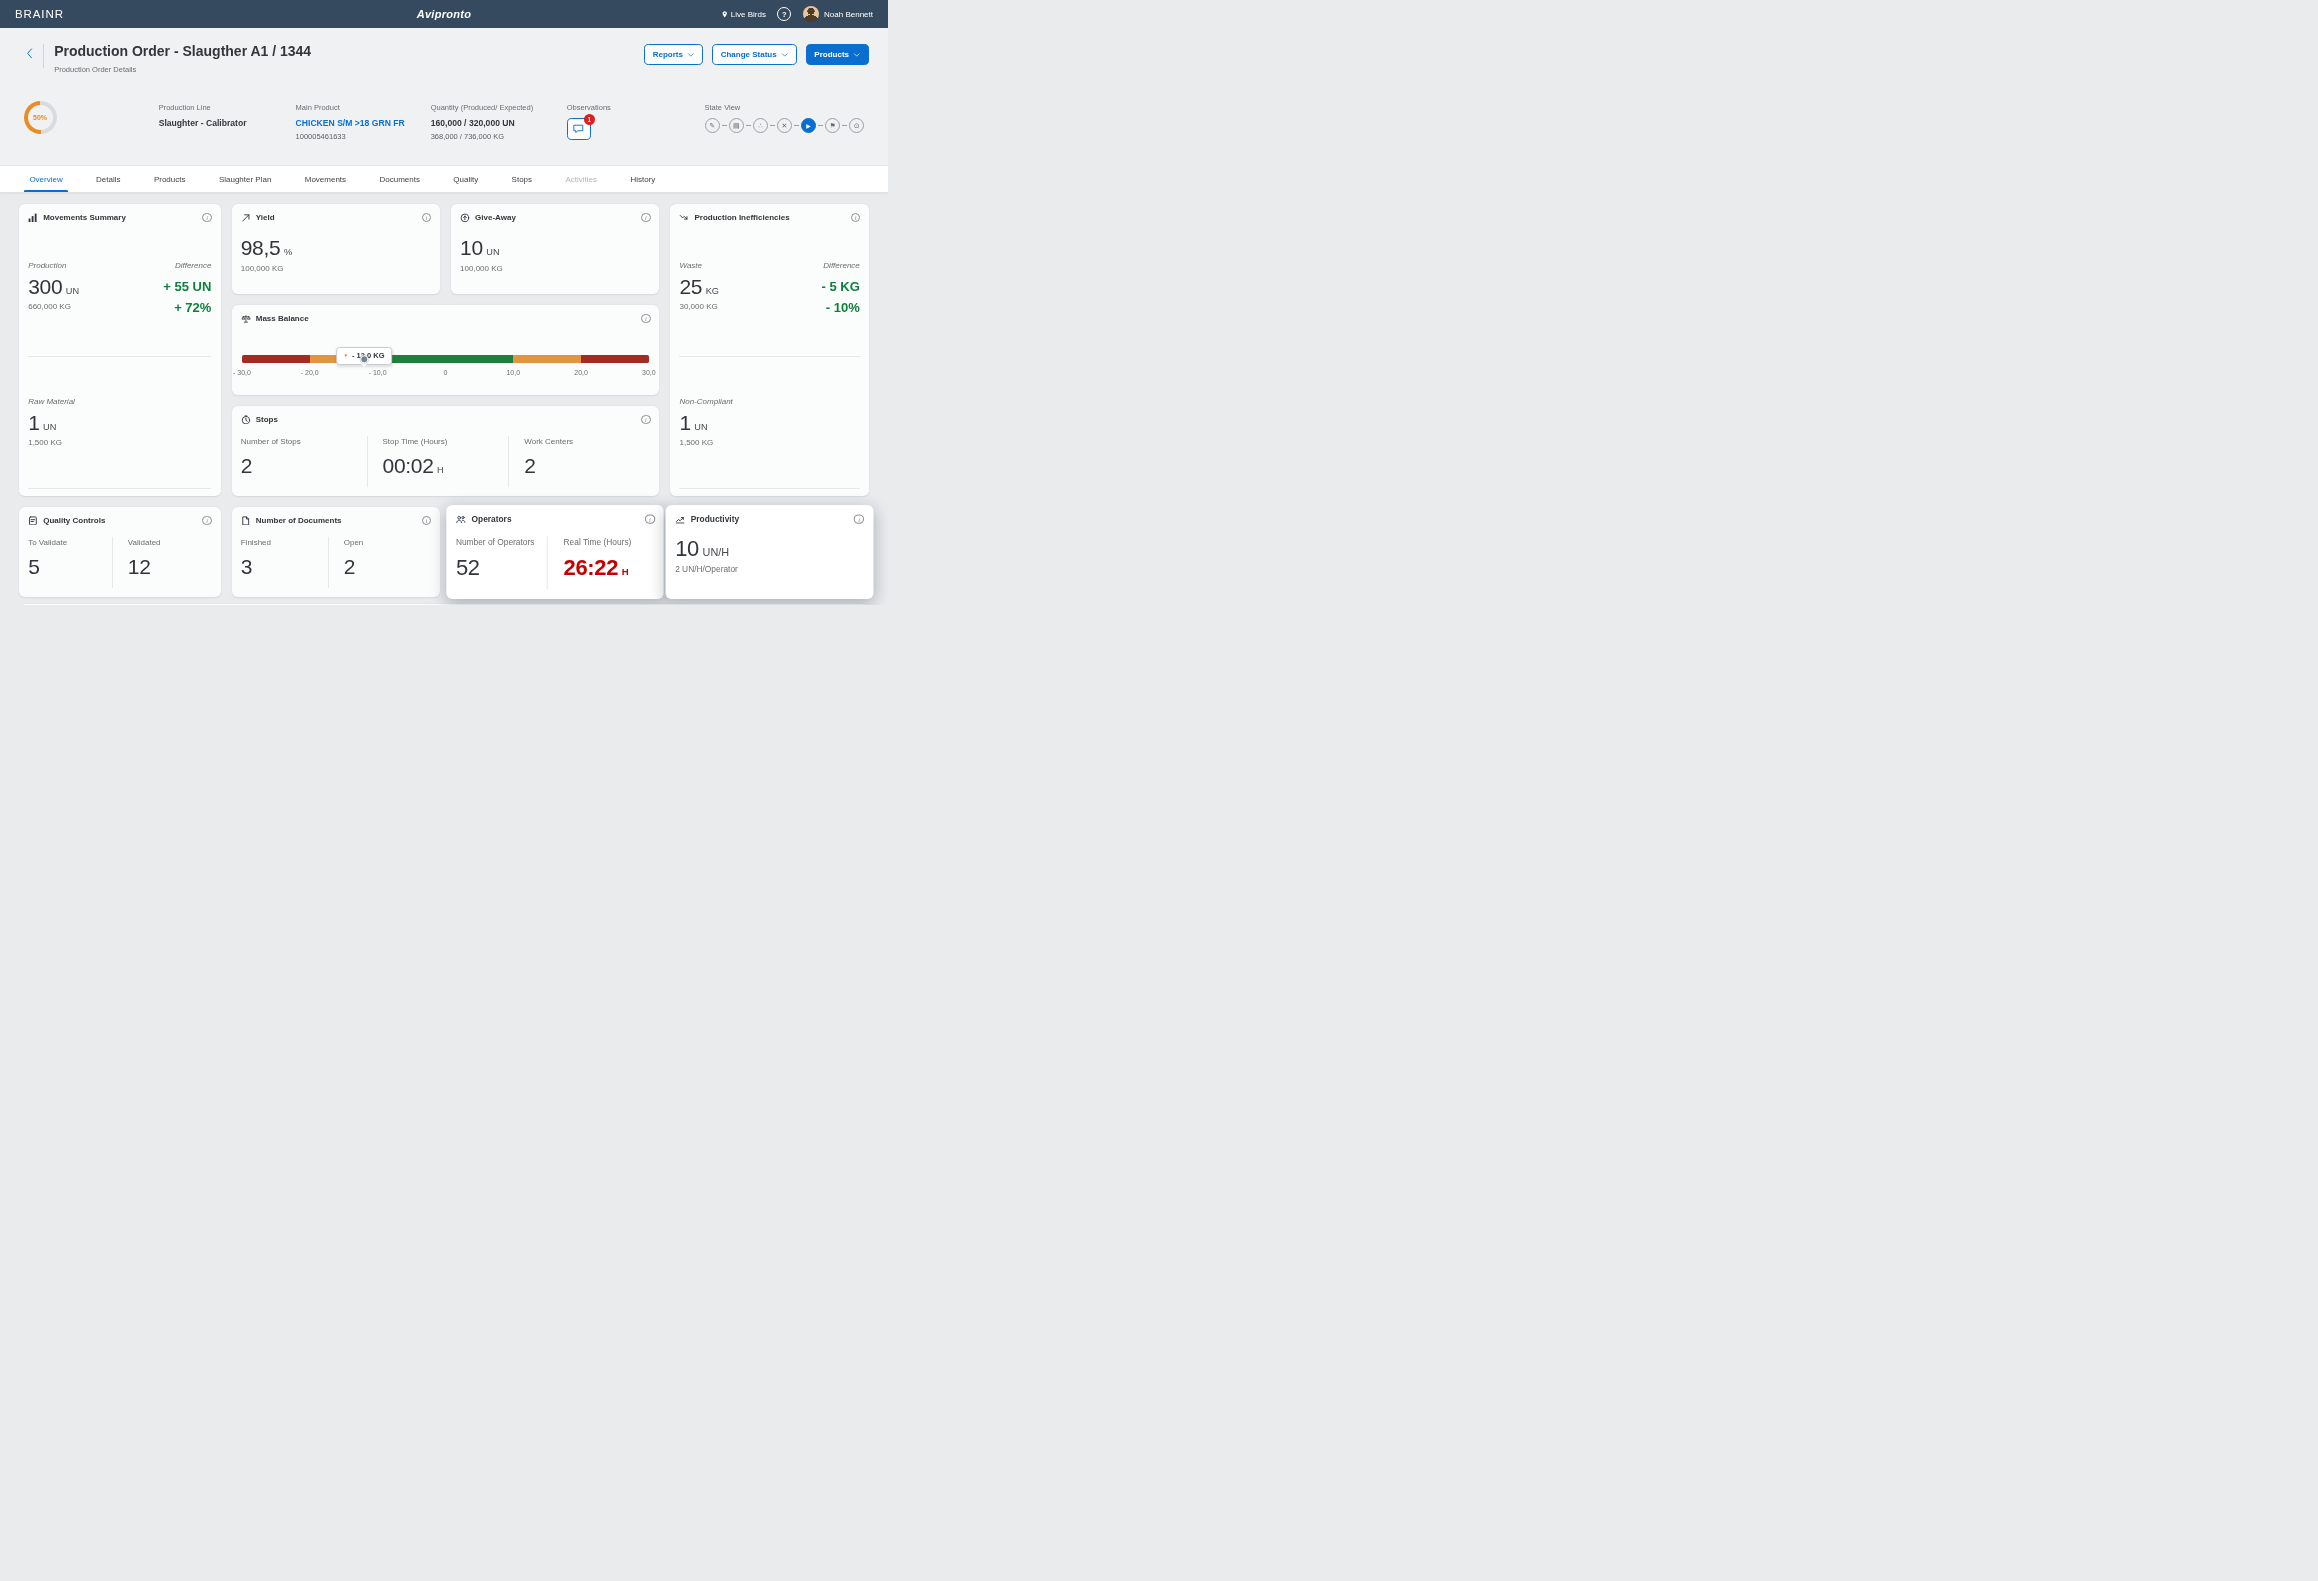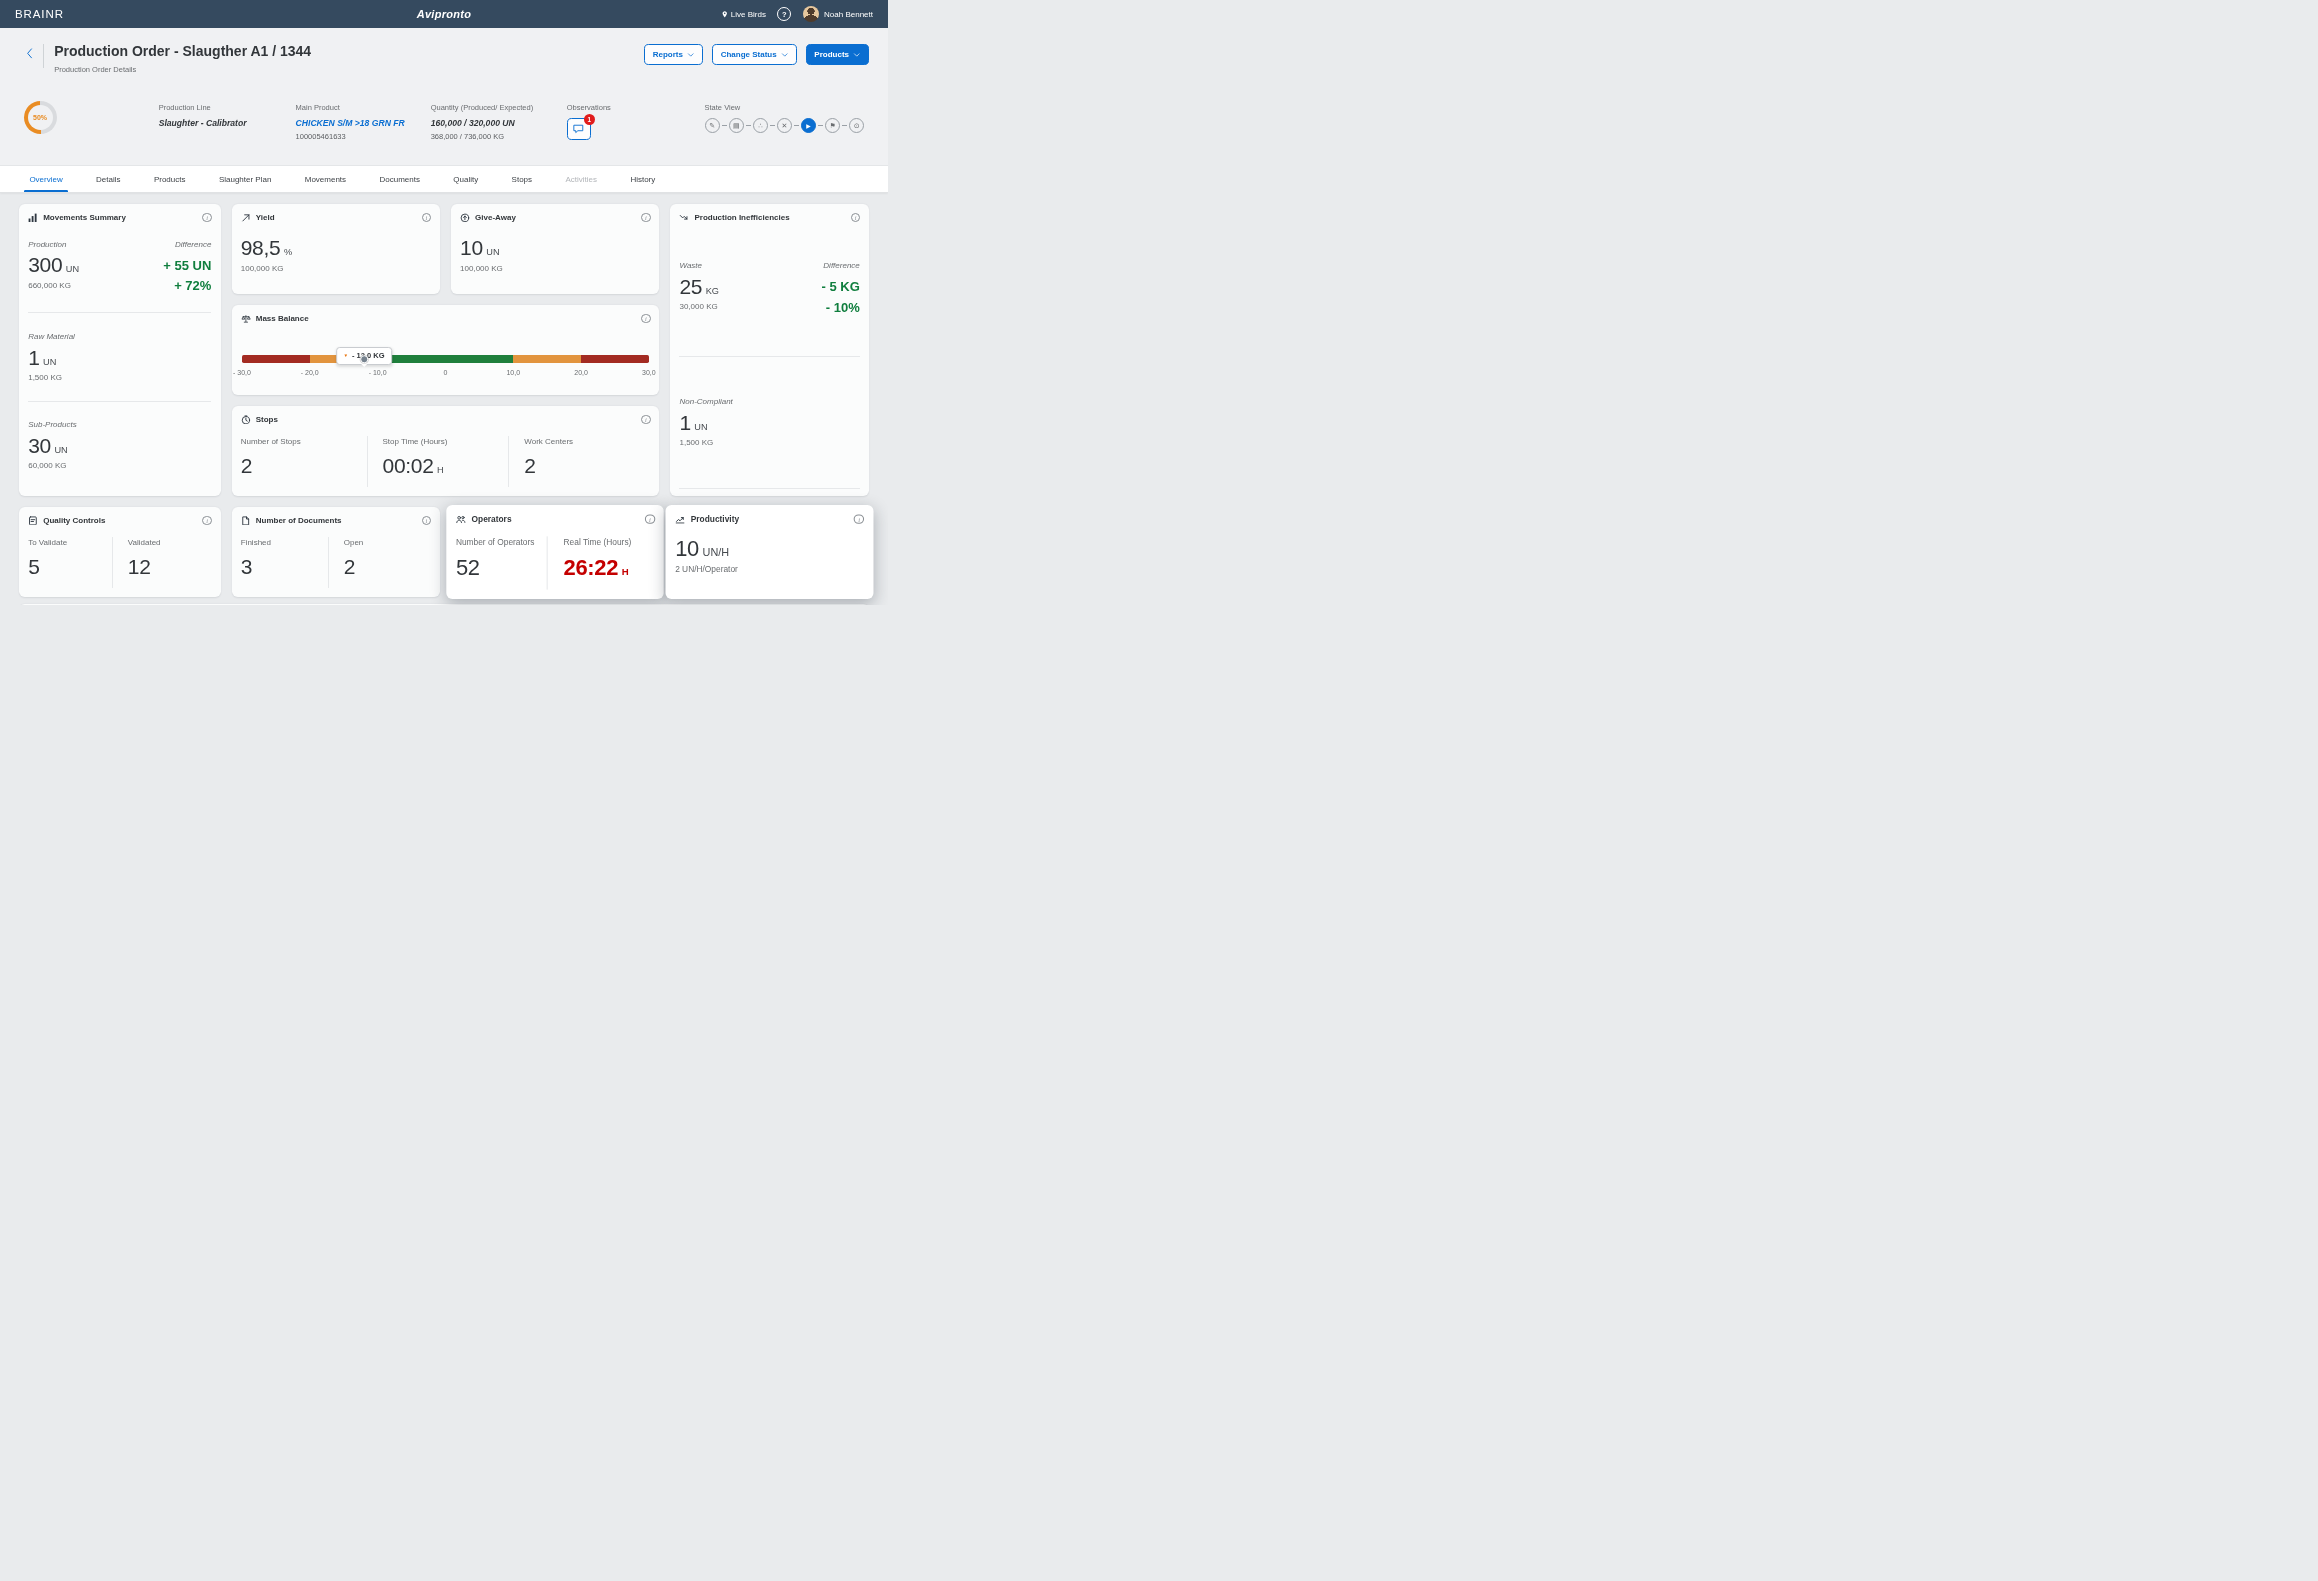--- a/index.html
+++ b/index.html
@@ -61,21 +61,21 @@
     background: conic-gradient(from 180deg, #e98c23 0 50%, #d9dbde 0);
   }
   .donut-inner {
     width: 25px; height: 25px; border-radius: 50%; background: #f0f1f3;
     display: grid; place-items: center; font-size: 7px; font-weight: 700; color: #e98c23;
   }
   .info-col { padding-top: 2.3px; }
   .w-prodline { width: 146px; } .w-mainprod { width: 144px; } .w-qty { width: 145px; } .w-obs { width: 147px; }
   .w-state { flex: 1; }
   .info-label { font-size: 7.5px; color: #6a6d70; margin-bottom: 6.3px; }
-  .info-value { font-size: 8.6px; font-weight: 700; color: #32363a; font-style: italic; }
+  .info-value { font-size: 8.6px; font-weight: 700; color: #32363a; }
   .info-value.link { color: #0a6ed1; cursor: pointer; }
   .info-sub { font-size: 7.5px; color: #5b5e61; margin-top: 4px; }
   .obs-btn {
     width: 24px; height: 22px; border: 0.6px solid #0a6ed1; border-radius: 4.6px; background: #fdfdfe;
     display: grid; place-items: center; position: relative; cursor: pointer; color: #0a6ed1;
   }
   .obs-badge {
     position: absolute; top: -5.2px; right: -5.2px; min-width: 11px; height: 11px; padding: 0 2.9px;
     background: #e11c1c; color: #fff; border-radius: 5.8px; font-size: 6.3px; font-weight: 700;
     display: grid; place-items: center;
@@ -362,31 +362,20 @@
               <span>Raw Material</span>
             </div>
           <div class="ms-value-row">
             <div>
               <span class="big">1</span><span class="unit">UN</span>
               <div class="sub">1,500 KG</div>
             </div>
           </div>
         </div>
         <hr class="divider">
-        <div class="ms-section">
-          <div class="ms-head-row">
-              <span>Sub-Products</span>
-            </div>
-          <div class="ms-value-row">
-            <div>
-              <span class="big">30</span><span class="unit">UN</span>
-              <div class="sub">60,000 KG</div>
-            </div>
-          </div>
-        </div>
       </div>
     </section>
 
     <section class="card blur yield">
       <div class="card-head">
         <span class="card-icon">
           <svg viewBox="0 0 16 16" class="stroke-ico" style="stroke-width:1.8">
               <path d="M3 13 13 3M6 3h7v7"></path>
             </svg>
         </span>

